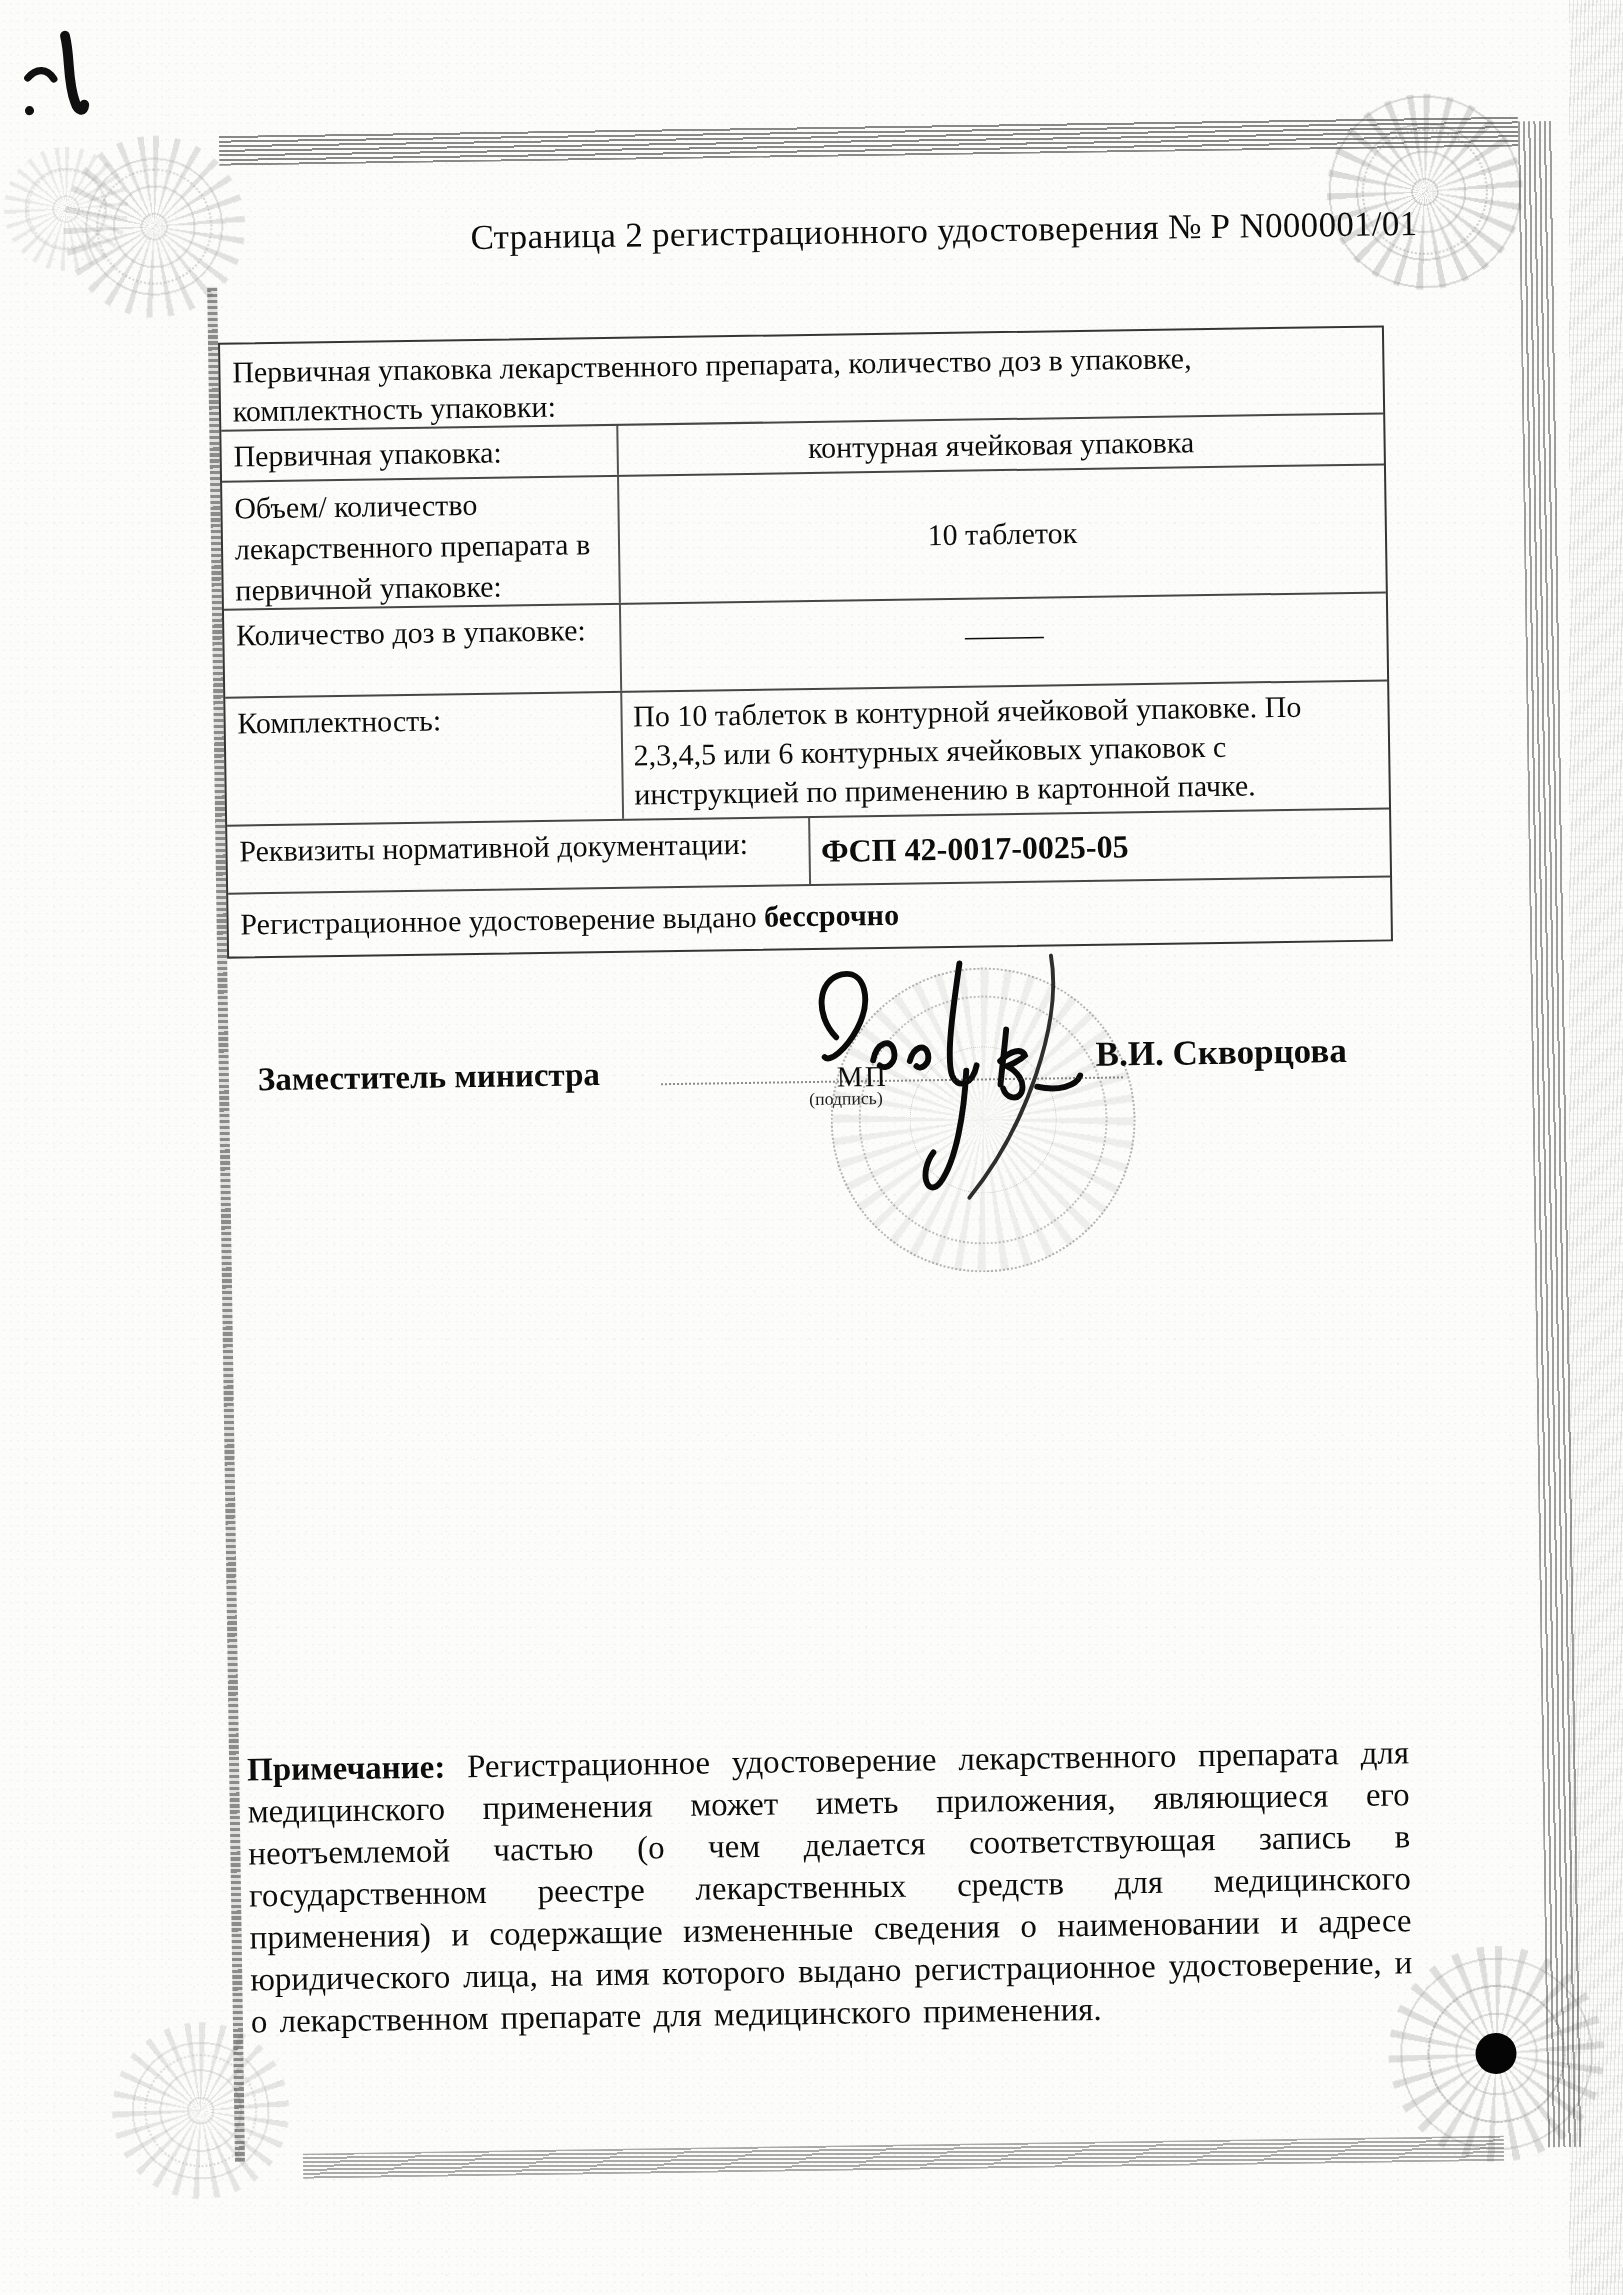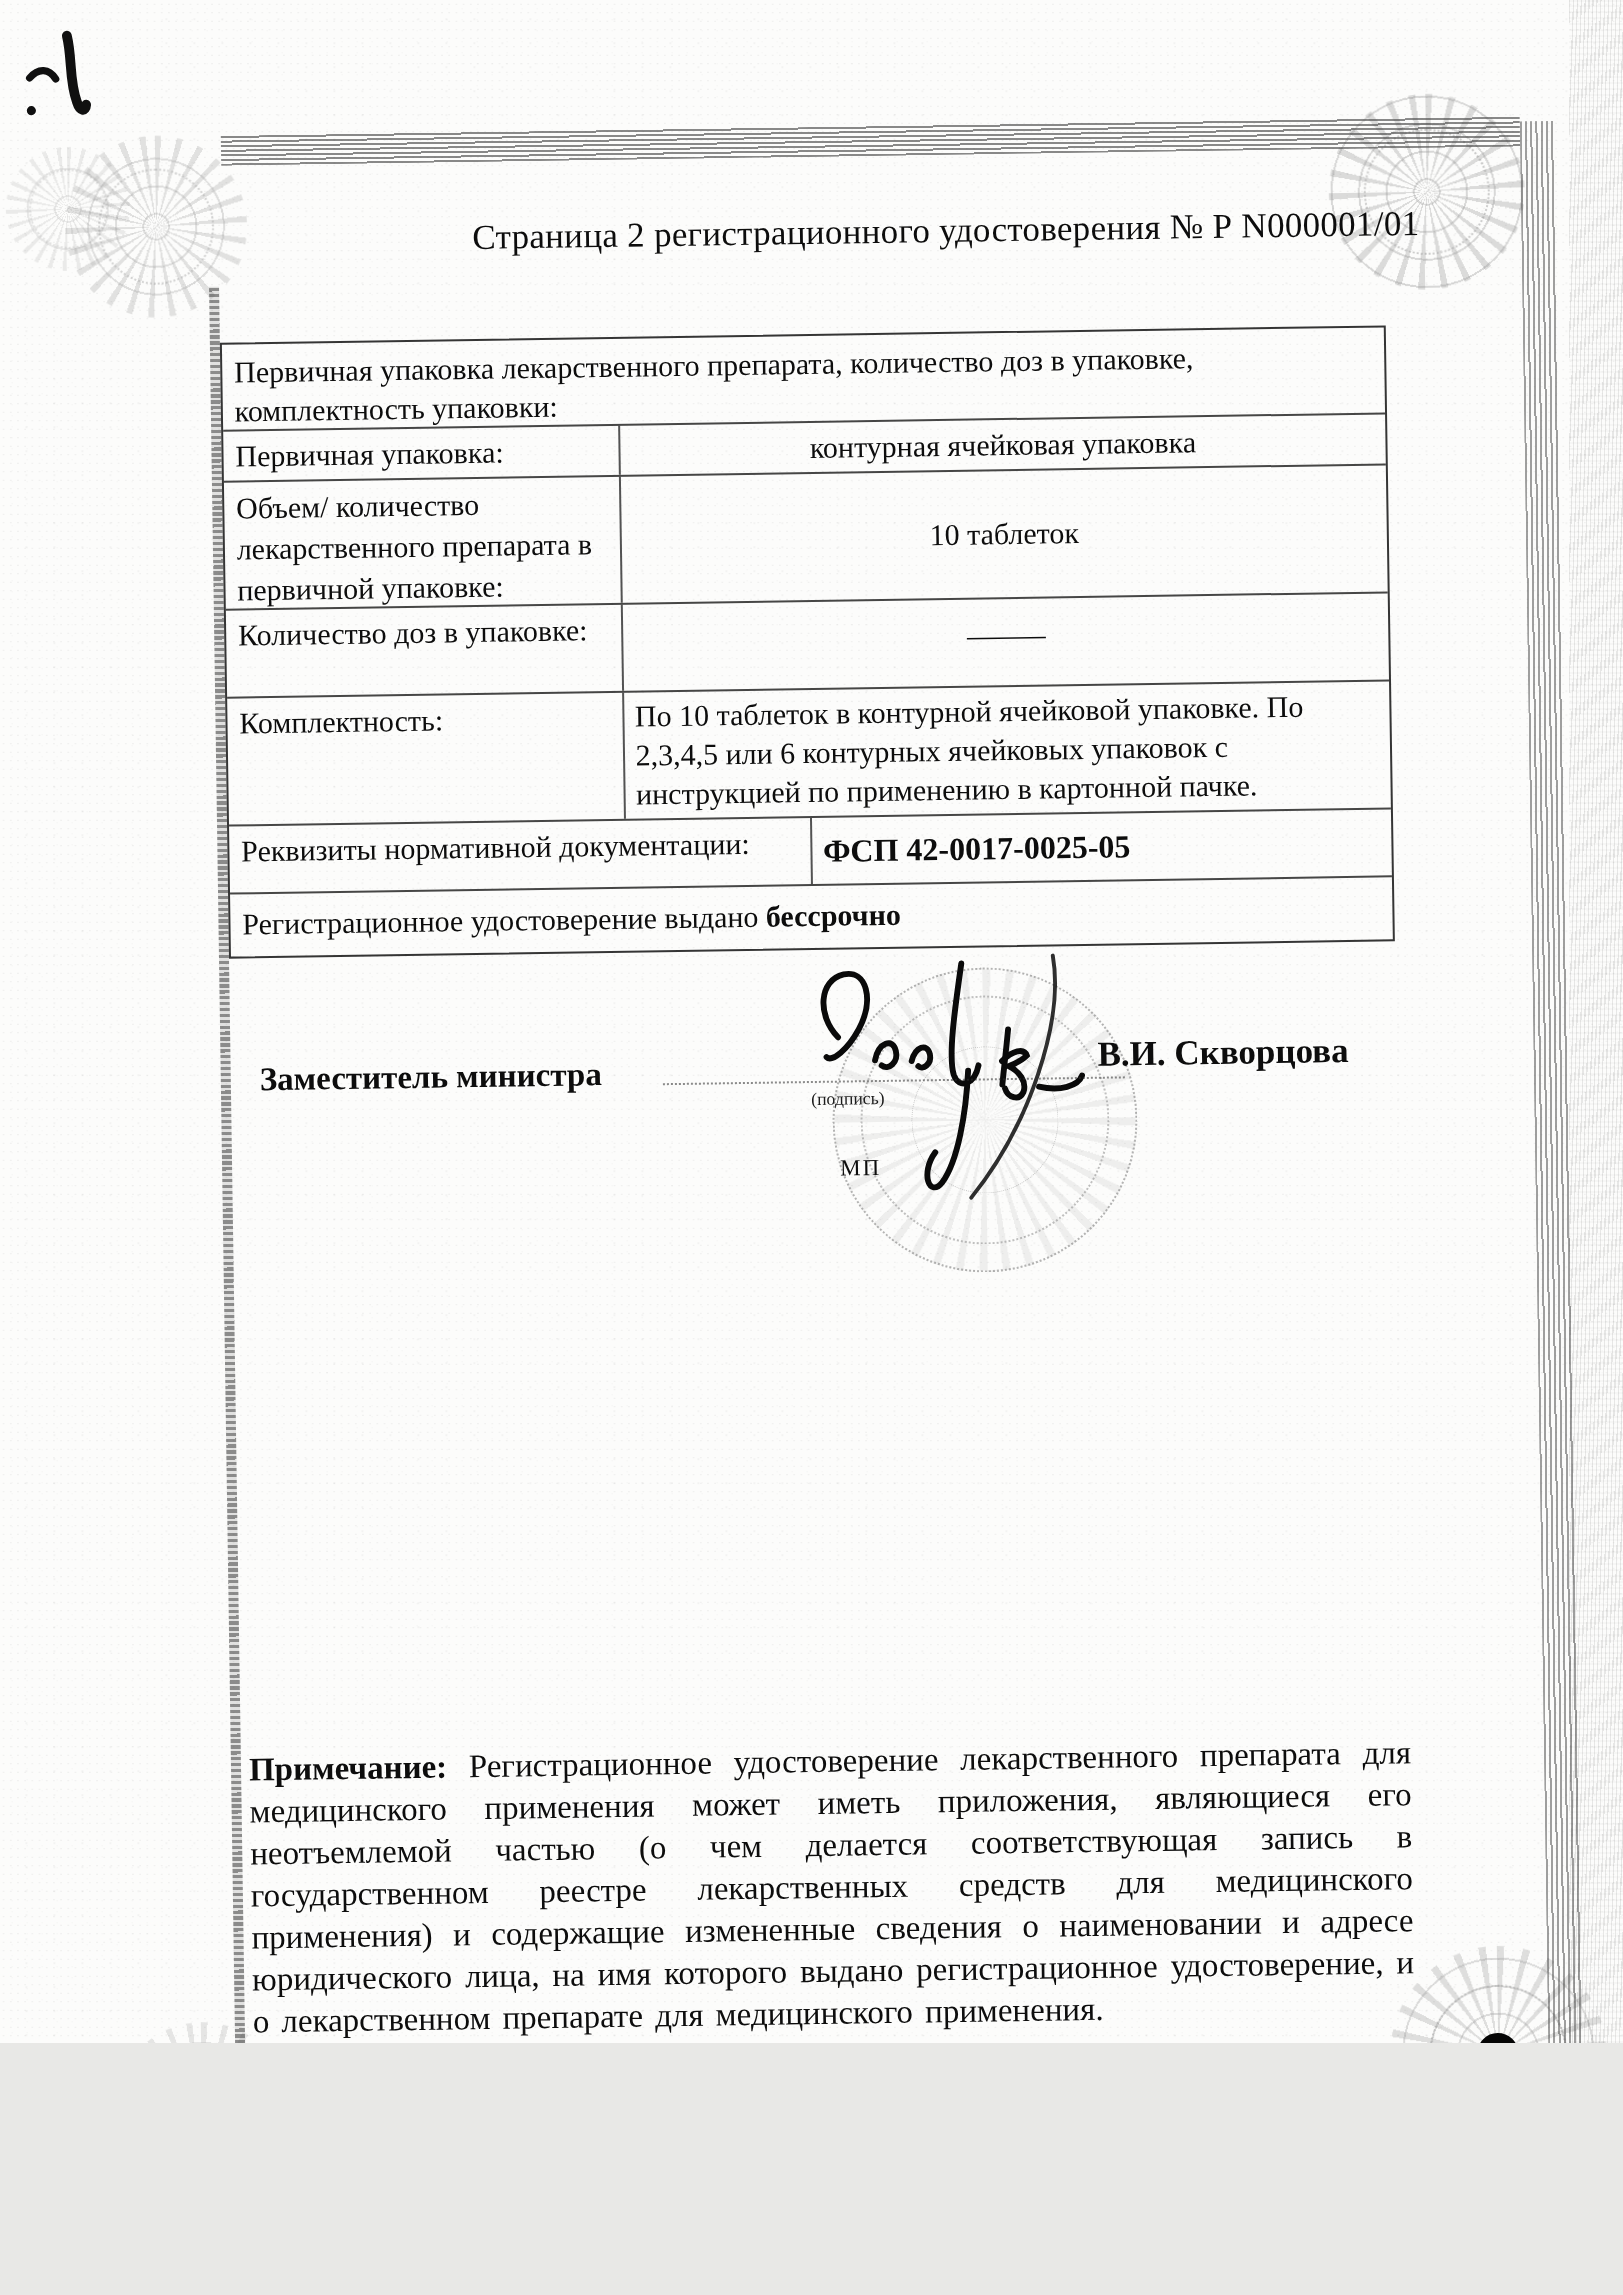--- a/index.html
+++ b/index.html
@@ -1,17 +1,17 @@
 <!DOCTYPE html>
 <html style="font-size:10.5px"><head>
 <meta charset="utf-8">
 <style>
   html,body{margin:0;padding:0;background:#e8e8e6;}
   .page{
-    position:relative;width:1623px;height:2043px;margin:0 auto;
+    position:relative;width:1623px;height:2295px;margin:0 auto;
     background-color:#fcfcfb;
     background-image:
       radial-gradient(rgba(0,0,0,.06) 0.7px, transparent 0.9px),
       radial-gradient(rgba(0,0,0,.045) 0.7px, transparent 1px),
       radial-gradient(rgba(0,0,0,.035) 1px, transparent 1.3px);
     background-size:7.2px 8.5px, 15px 11px, 28px 24px;
     background-position:0 0, 4.6px 3.3px, 12.4px 7.2px;
     overflow:hidden;
     font-family:"Liberation Serif", serif;
     color:#0d0d0d;
@@ -88,21 +88,21 @@
   .t-footer{display:block;padding:10.5px 13px 9.2px 11.8px;height:62px;box-sizing:border-box;}
   .dash-value{display:inline-block;transform:scaleX(2.6);transform-origin:center;}
   .bold{font-weight:bold;}
 
   
   .sig-post{position:absolute;left:259px;top:1053px;font-size:33px;font-weight:bold;white-space:nowrap;}
   .sig-name{position:absolute;left:1097px;top:1039px;font-size:35px;font-weight:bold;white-space:nowrap;}
   .sig-line{position:absolute;left:662px;top:1081px;width:462px;height:0;
     border-top:2px dotted rgba(45,45,45,.55);}
   .sig-caption{position:absolute;left:810px;top:1089px;font-size:17.7px;color:#1c1c1c;}
-  .seal-mark{position:absolute;left:838px;top:1156px;font-size:23px;letter-spacing:2px;}
+  .seal-mark{position:absolute;left:838px;top:1061px;font-size:29px;letter-spacing:2px;}
   .stamp{
     position:absolute;left:831px;top:970px;width:301px;height:301px;border-radius:50%;
     border:2.6px dotted rgba(85,85,85,.5);
     background:repeating-conic-gradient(rgba(95,95,95,.10) 0 3deg, transparent 3deg 9deg);
     opacity:.85;
   }
   .stamp::before{content:"";position:absolute;inset:26px;border-radius:50%;border:2px dotted rgba(95,95,95,.45);}
   .stamp::after{content:"";position:absolute;inset:77px;border-radius:50%;border:1.3px dotted rgba(105,105,105,.4);}
   .signature-svg{position:absolute;left:746px;top:933px;}
 

